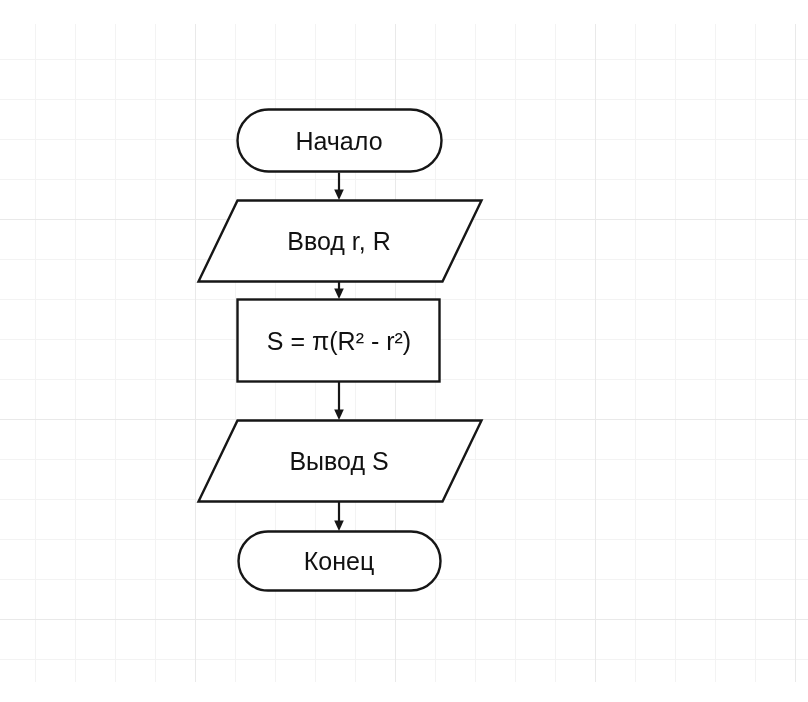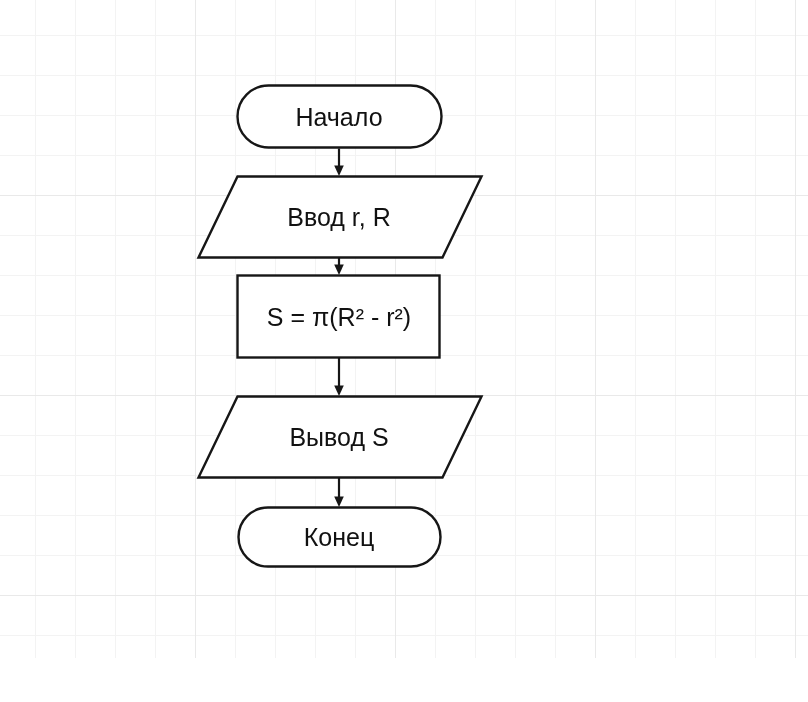--- a/index.html
+++ b/index.html
@@ -13,20 +13,21 @@
     height: 658px;
     background-color: #ffffff;
     background-image:
       linear-gradient(to right, #e9e9e9 1px, transparent 1px),
       linear-gradient(to bottom, #e9e9e9 1px, transparent 1px),
       linear-gradient(to right, #f3f3f3 1px, transparent 1px),
       linear-gradient(to bottom, #f3f3f3 1px, transparent 1px);
     background-size: 200px 200px, 200px 200px, 40px 40px, 40px 40px;
     background-position: 195px 0, 0 195px, 35px 0, 0 35px;
     overflow: hidden;
+    margin-top: 24px;
   }
   .flow-svg {
     position: absolute;
     top: 0;
     left: 0;
   }
   .shape {
     fill: #ffffff;
     stroke: #161616;
     stroke-width: 2.4;

